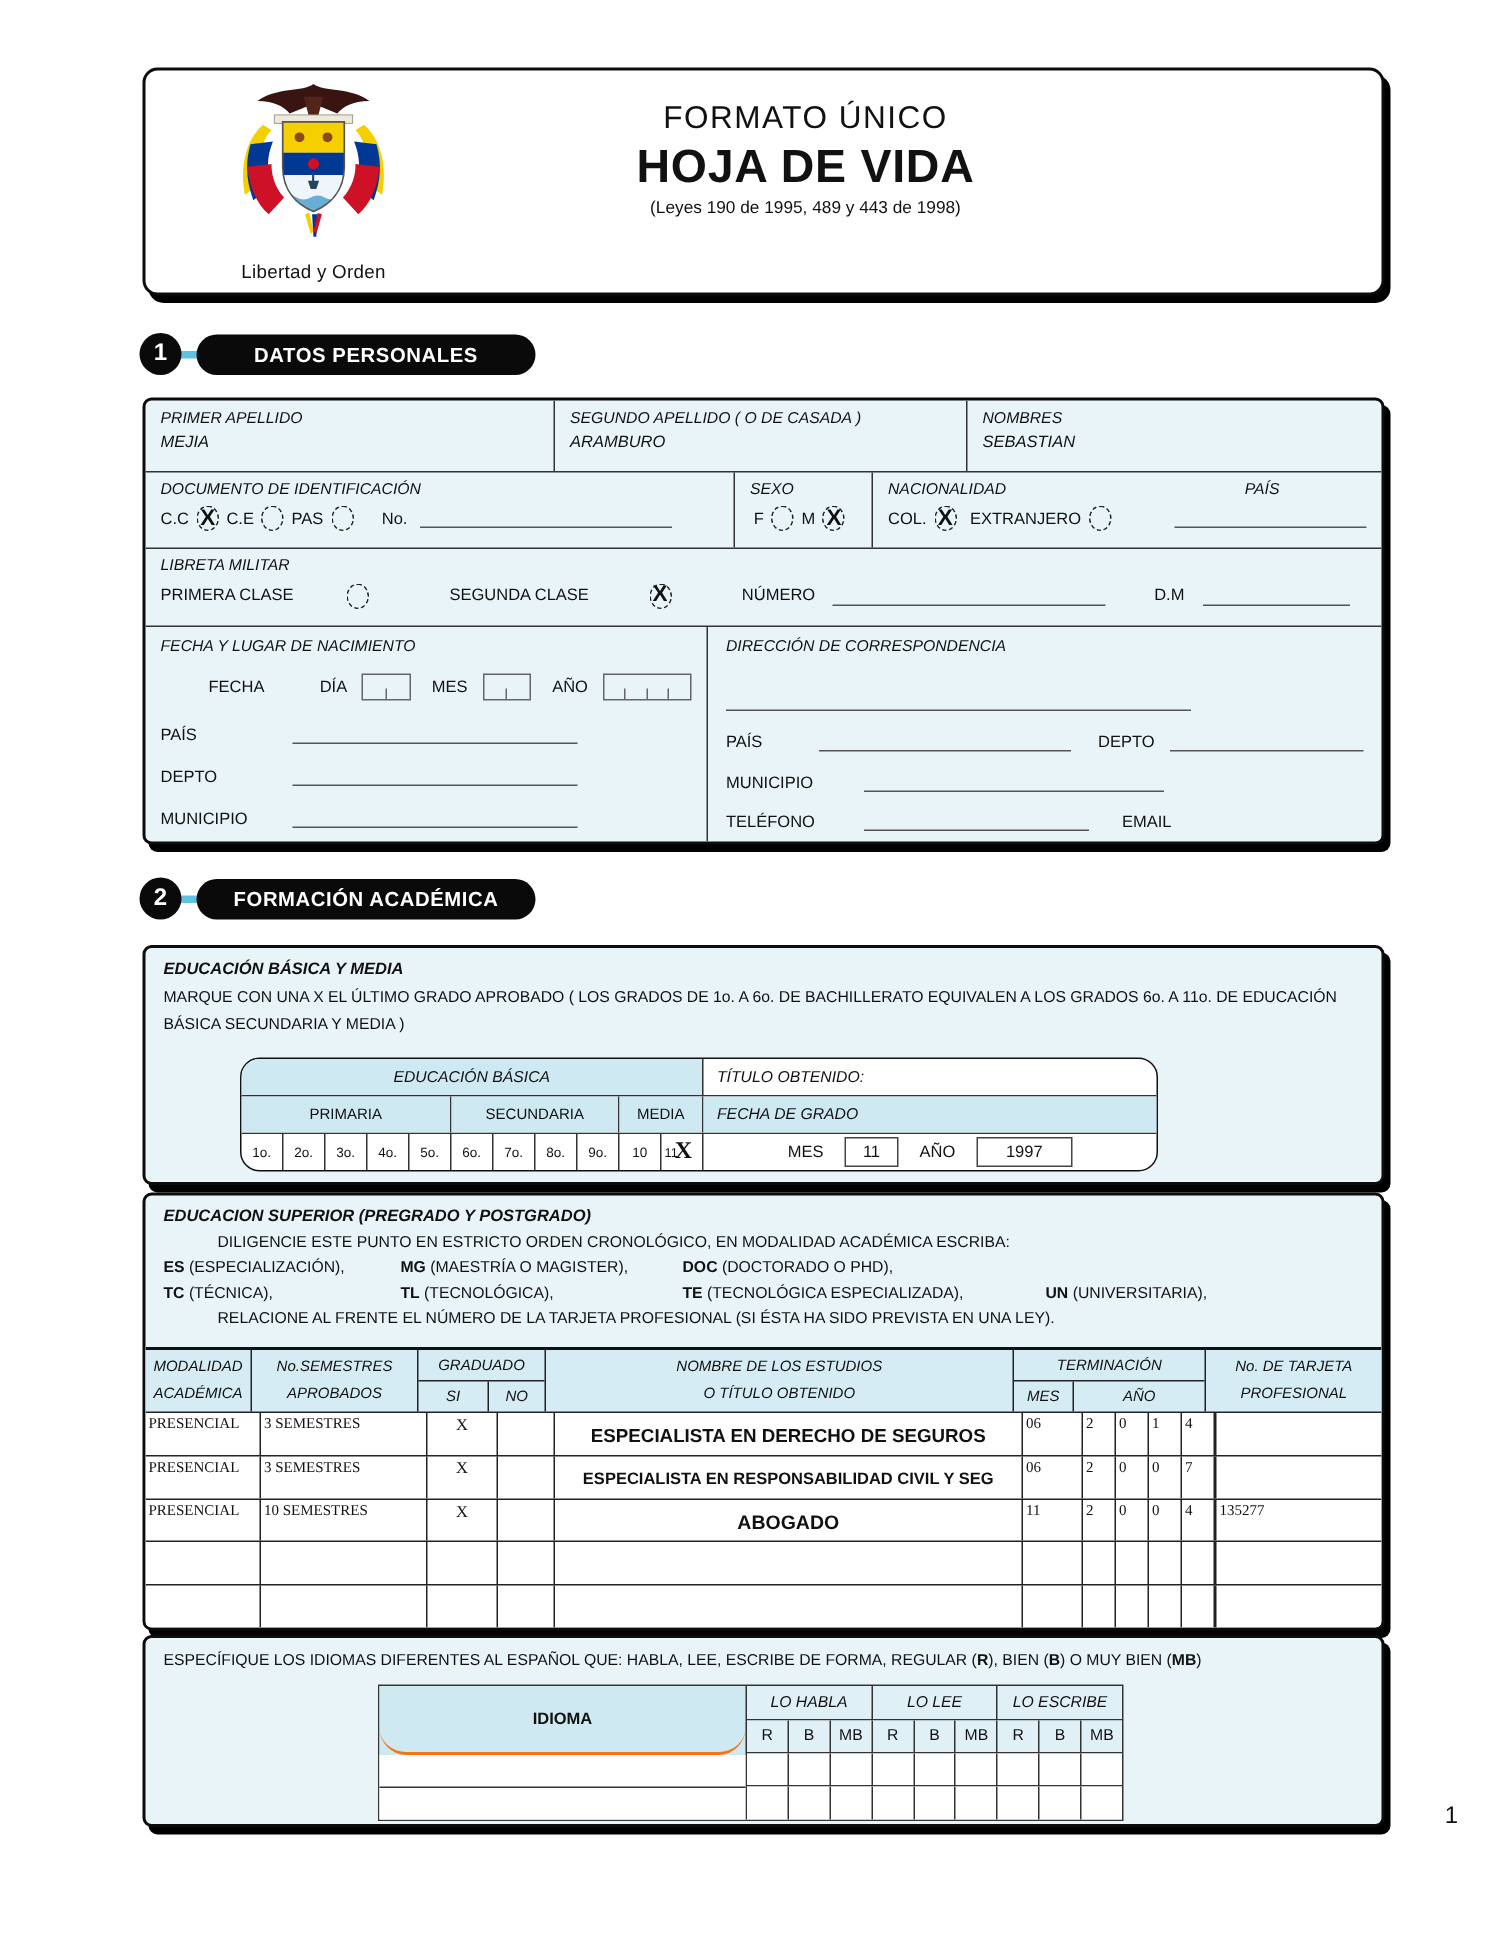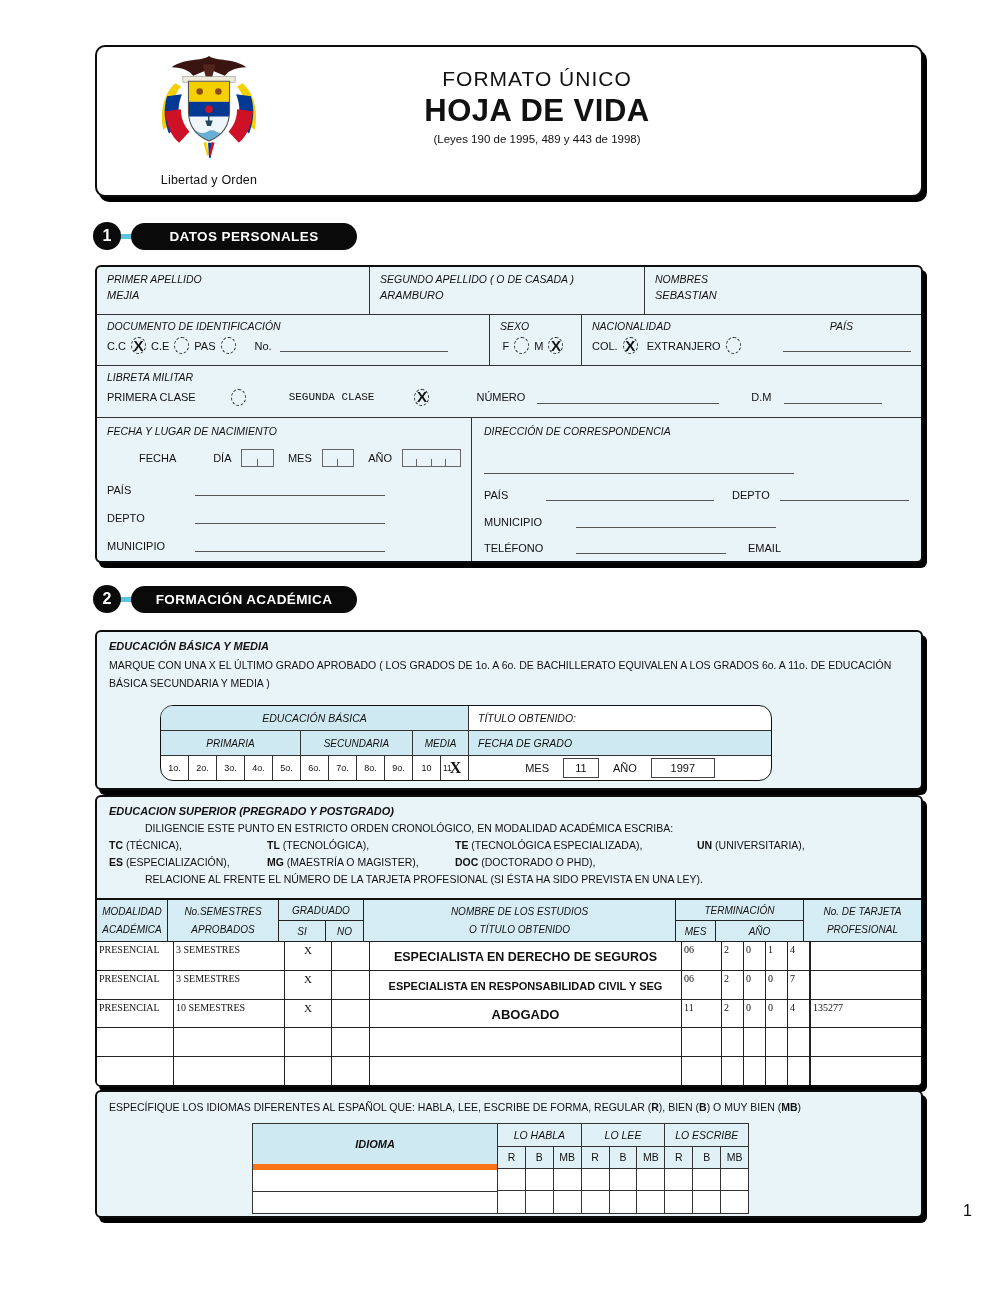--- a/index.html
+++ b/index.html
@@ -71,21 +71,21 @@
   .instr { font-size:10.5px; line-height:1.75; margin-top:4px; width:800px; }
   .grade-table { position:absolute; left:63px; top:73px; width:612px; height:76px;
     border:1.5px solid #111; border-radius:13px; overflow:hidden; background:#fff;
     display:flex; flex-direction:column; }
   .gt-r1, .gt-r2 { display:flex; height:25px; border-bottom:1.4px solid #333; }
   .gt-eb { width:308px; background:#cfe9f2; border-right:1.4px solid #333;
     display:flex; align-items:center; justify-content:center; font-style:italic; font-size:10.5px; }
   .gt-tit { flex:1; display:flex; align-items:center; padding-left:9px; font-style:italic; font-size:10.5px; }
   .gt-prim { width:140px; } .gt-secu { width:112px; } .gt-med { width:56px; }
   .gt-lv { background:#cfe9f2; border-right:1px solid #333; display:flex; align-items:center;
-    justify-content:center; font-style:italic; font-size:10px; }
+    justify-content:center; font-size:10px; }
   .gt-fecha { flex:1; background:#cfe9f2; display:flex; align-items:center; padding-left:9px;
     font-style:italic; font-size:10.5px; }
   .gt-r3 { display:flex; flex:1; }
   .gcell { width:28px; border-right:1px solid #333; display:flex; align-items:center;
     justify-content:center; font-size:9px; position:relative; }
   .gmark { position:absolute; left:54%; top:50%; transform:translate(-50%,-50%);
     font-size:16px; font-weight:bold; font-family:"Liberation Serif",serif; }
   .gt-mesano { flex:1; display:flex; align-items:center; justify-content:center; gap:14px; font-size:11px; }
   .vbox { border:1.3px solid #444; height:20px; display:inline-flex; align-items:center;
     justify-content:center; font-size:11px; }
@@ -132,21 +132,21 @@
   .d-tar { flex:1; border-left:0.5px solid #222; }
 
   
   #box2c { top:1090px; height:128px; padding:9px 12px; }
   .idiom-instr { font-size:10.5px; }
   .idiom-table { position:absolute; left:155px; top:31px; width:497px; height:91px;
     border:1.4px solid #333; background:#fff; display:flex; }
   .id-col { width:245px; border-right:1px solid #333; background:#cfe9f2; display:flex;
     flex-direction:column; }
   .id-head { height:46px; display:flex; align-items:center; justify-content:center;
-    font-weight:bold; font-style:italic; font-size:11px; border-bottom:6px solid #f97316; }
+    font-weight:bold; font-size:11px; border-bottom:2px solid #f97316;border-radius:18px; }
   .id-rowspace { flex:1; border-bottom:1px solid #333; background:#fff; }
   .id-rowspace:last-child { border-bottom:0; }
   .skills { flex:1; display:flex; flex-direction:column; }
   .sk-top { height:23px; display:flex; border-bottom:1px solid #333; background:#e0f0f7;
     font-style:italic; font-size:10.5px; }
   .sk-top > div { flex:1; display:flex; align-items:center; justify-content:center; border-right:1px solid #333; }
   .sk-top > div:last-child { border-right:0; }
   .sk-sub { height:23px; display:flex; border-bottom:1px solid #333; background:#e0f0f7; font-size:10.5px; }
   .sk-sub > div, .sk-data > div { flex:1; display:flex; align-items:center; justify-content:center; border-right:1px solid #333; }
   .sk-sub > div:last-child, .sk-data > div:last-child { border-right:0; }
@@ -276,21 +276,21 @@
       </div>
     </div>
   </div>
   <div class="r3">
     <div class="lbl">LIBRETA MILITAR</div>
     <div class="inl" style="margin-top:6px;">
       <span>PRIMERA CLASE</span>
       <span class="chk" style="margin-left:35px;">
           <span class="x"></span>
         </span>
-      <span style="margin-left:38px;font-family:Liberation Mono, monospace;">SEGUNDA CLASE</span>
+      <span style="margin-left:49px;">SEGUNDA CLASE</span>
       <span class="chk" style="margin-left:40px;">
           <span class="x">X</span>
         </span>
       <span style="margin-left:42px;">NÚMERO</span>
       <span class="ln" style="width:182px; margin-left:12px;"></span>
       <span style="margin-left:32px;">D.M</span>
       <span class="ln" style="width:98px; margin-left:12px;"></span>
     </div>
   </div>
   <div class="r4">
@@ -413,29 +413,29 @@
       </div>
     </div>
   </div>
 </div>
 
 <div class="fbox" id="box2b">
   <div class="sup-text">
     <div class="h-bold">EDUCACION SUPERIOR (PREGRADO Y POSTGRADO)</div>
     <div class="sup-line">DILIGENCIE ESTE PUNTO EN ESTRICTO ORDEN CRONOLÓGICO, EN MODALIDAD ACADÉMICA ESCRIBA:</div>
     <div class="codes-row">
+      <div class="cw1"><b>ES</b><span> (ESPECIALIZACIÓN),</span></div>
+      <div class="cw2"><b>MG</b><span> (MAESTRÍA O MAGISTER),</span></div>
+      <div class="cw3"><b>DOC</b><span> (DOCTORADO O PHD),</span></div>
+    </div>
+    <div class="codes-row">
       <div class="cw1"><b>TC</b><span> (TÉCNICA),</span></div>
       <div class="cw2"><b>TL</b><span> (TECNOLÓGICA),</span></div>
       <div class="cw3"><b>TE</b><span> (TECNOLÓGICA ESPECIALIZADA),</span></div>
       <div class="cw4"><b>UN</b><span> (UNIVERSITARIA),</span></div>
-    </div>
-    <div class="codes-row">
-      <div class="cw1"><b>ES</b><span> (ESPECIALIZACIÓN),</span></div>
-      <div class="cw2"><b>MG</b><span> (MAESTRÍA O MAGISTER),</span></div>
-      <div class="cw3"><b>DOC</b><span> (DOCTORADO O PHD),</span></div>
     </div>
     <div class="sup-line">RELACIONE AL FRENTE EL NÚMERO DE LA TARJETA PROFESIONAL (SI ÉSTA HA SIDO PREVISTA EN UNA LEY).</div>
   </div>
 
   <div class="sup-table">
     <div class="sth">
       <div class="sth-c w-mod">
           <div>MODALIDAD</div>
           <div>ACADÉMICA</div>
         </div>

